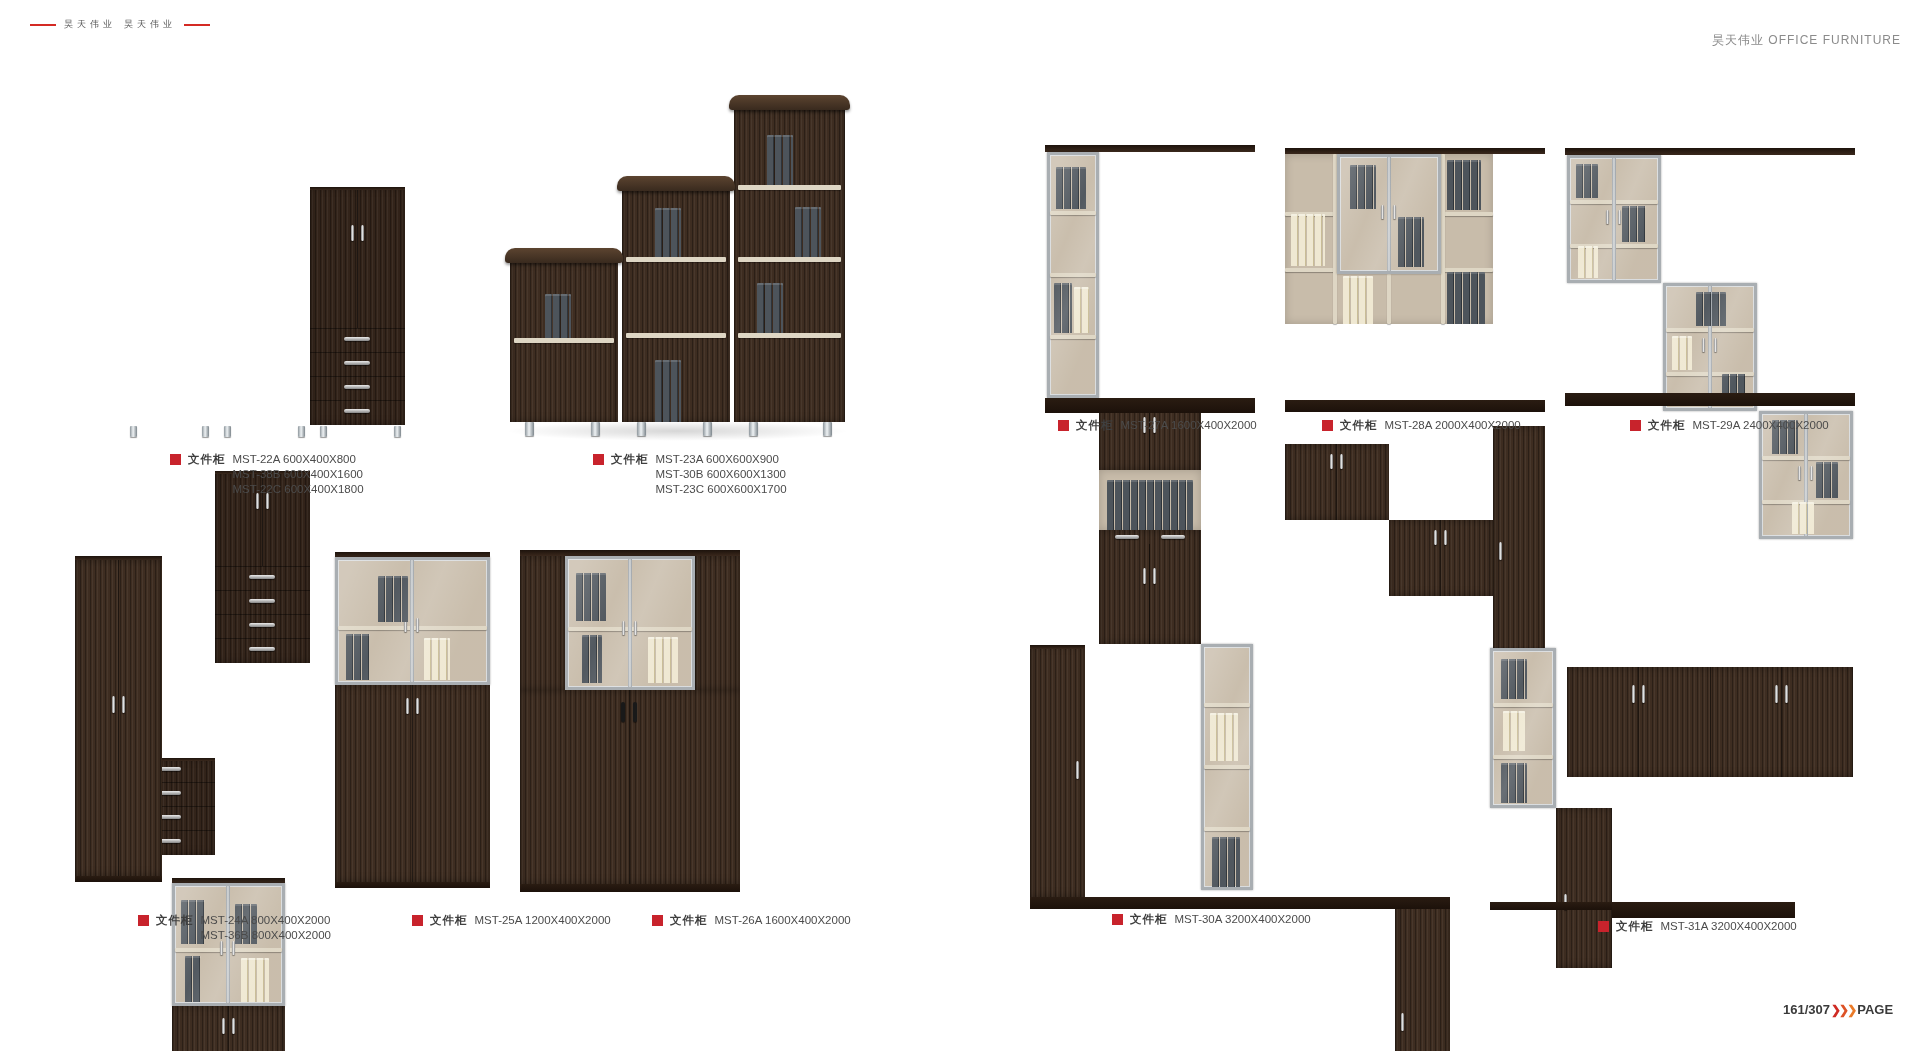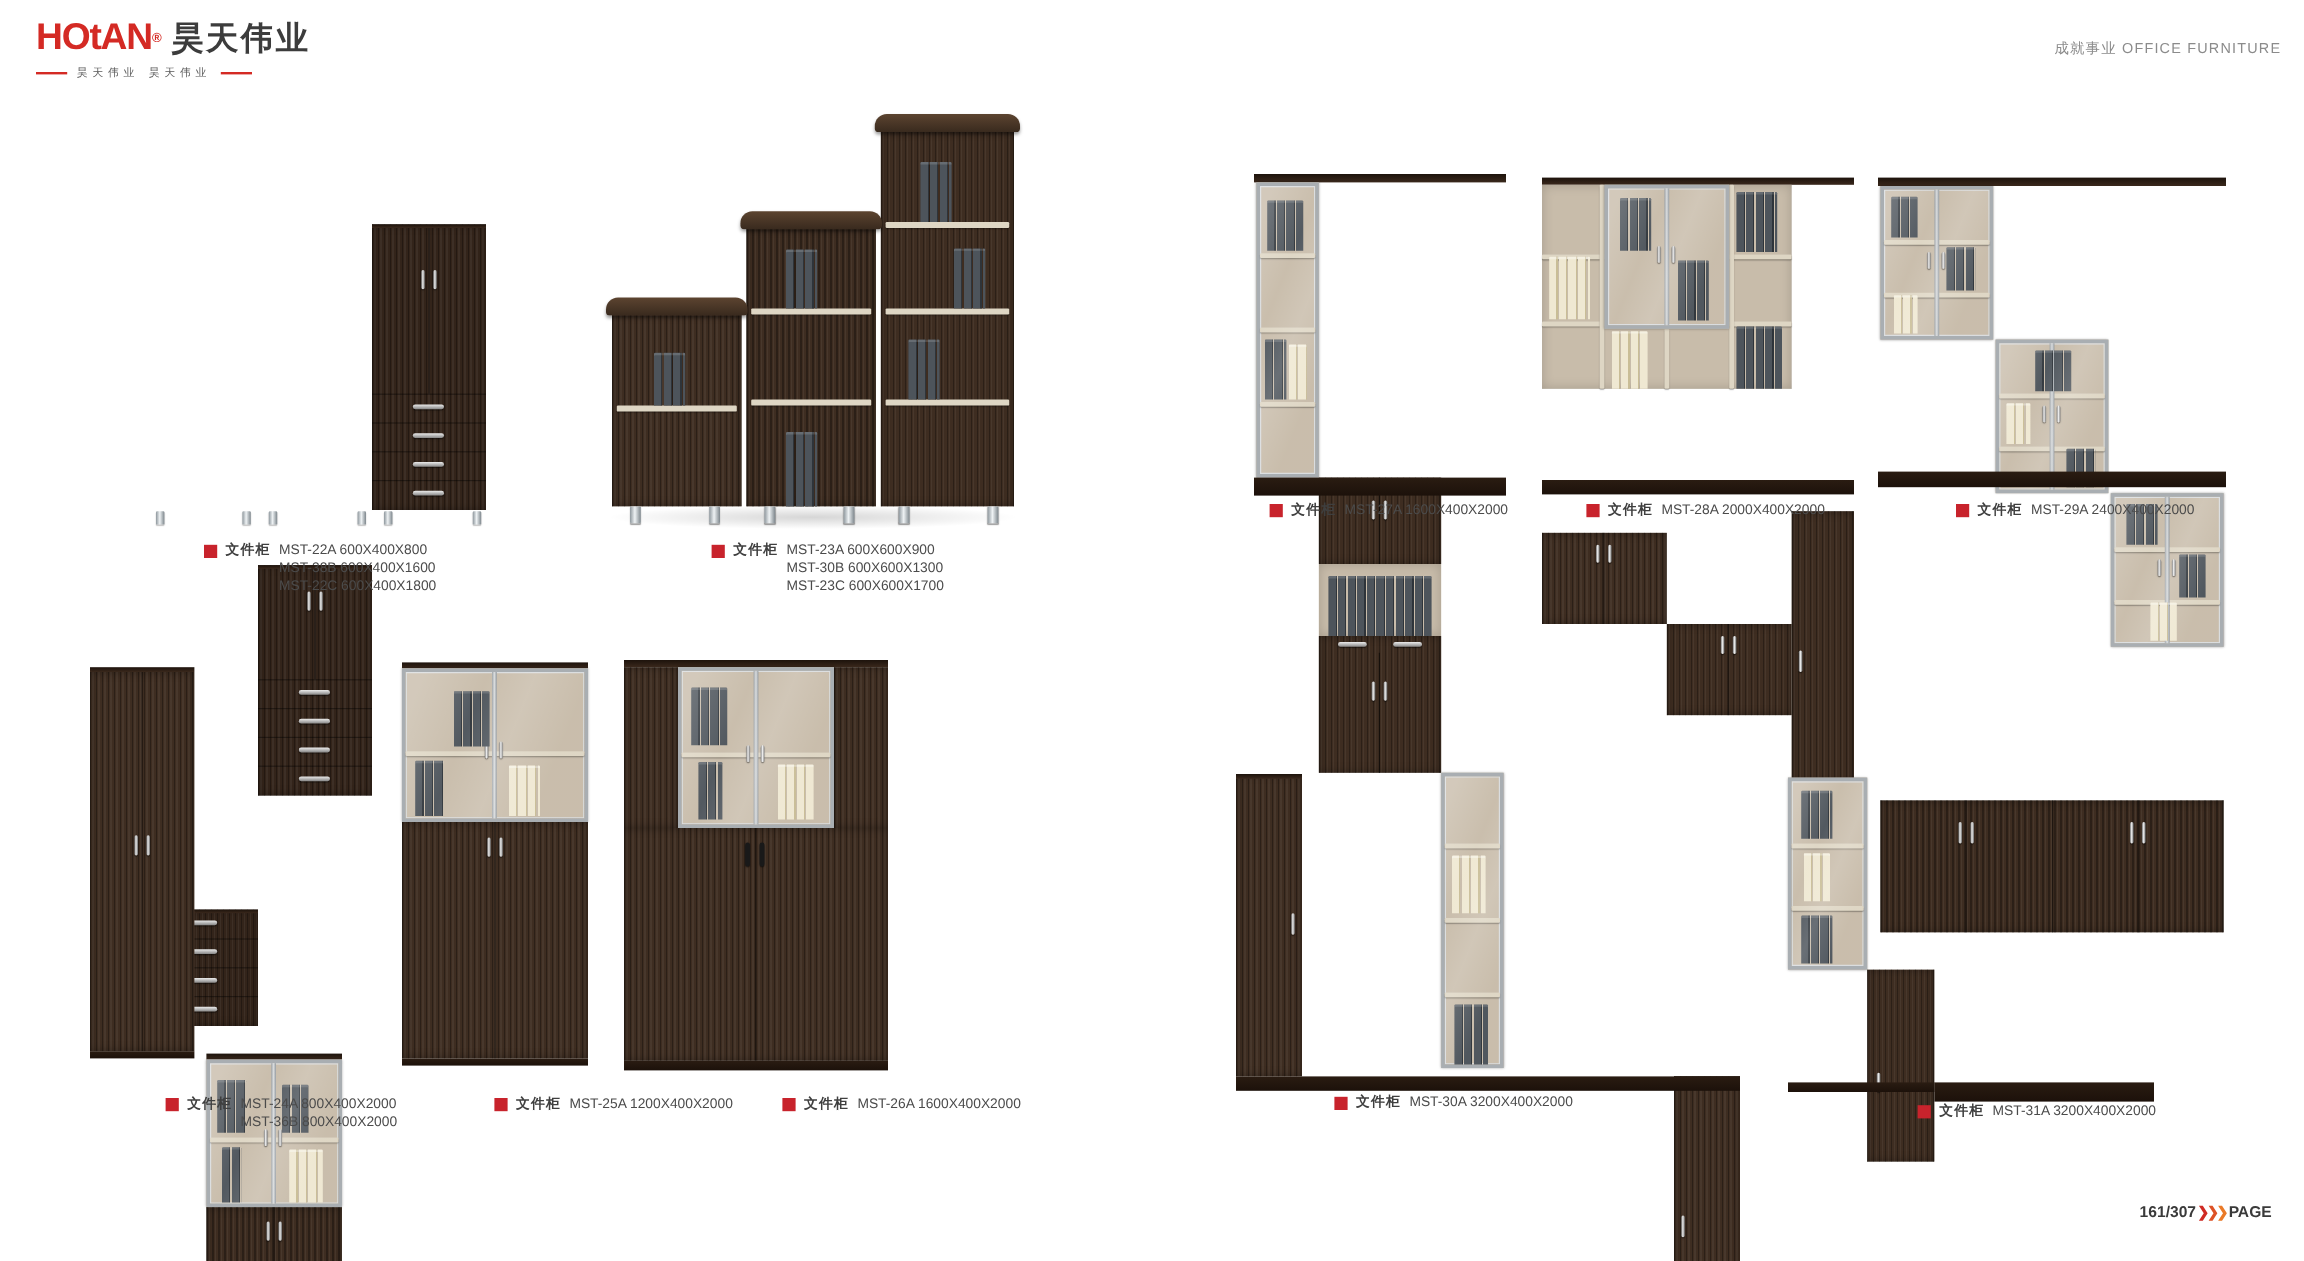--- a/index.html
+++ b/index.html
@@ -56,31 +56,28 @@
   .chev i:nth-child(1){color:#cf2b24;}
   .chev i:nth-child(2){color:#dd5226;}
   .chev i:nth-child(3){color:#ea7a28;}
 </style>
 </head>
 <body>
 
 <div class="page">
 
   <div class="abs" style="left:30px;top:14px;">
-    <div>
-      <span class="logo-brand">HOtAN</span><span class="logo-reg">®</span><span class="logo-cn">昊天伟业</span>
-    </div>
     <div class="logo-tag">
       <span class="bar"></span>
       <span class="txt">昊天伟业</span>
       <span class="txt">昊天伟业</span>
       <span class="bar"></span>
     </div>
   </div>
-  <div class="abs category" style="left:1712px;top:32px;">成就事业 OFFICE FURNITURE</div>
+  <div class="abs category" style="left:1712px;top:32px;">昊天伟业 OFFICE FURNITURE</div>
 
   <div class="abs" style="left:100px;top:150px;width:310px;height:292px;">
 
     <div class="abs rel wood wood--dark" style="left:210px;top:37px;width:95px;height:238px;">
       <div class="abs topstrip" style="left:0;top:0;width:95px;height:3px;"></div>
       <div class="abs seamv" style="left:47px;top:3px;height:138px;"></div>
       <div class="abs hv" style="left:41px;top:38px;height:16px;"></div>
       <div class="abs hv" style="left:51px;top:38px;height:16px;"></div>
       <div class="abs seamh" style="left:0;top:141px;width:95px;"></div>
       <div class="abs seamh" style="left:0;top:165px;width:95px;"></div>

